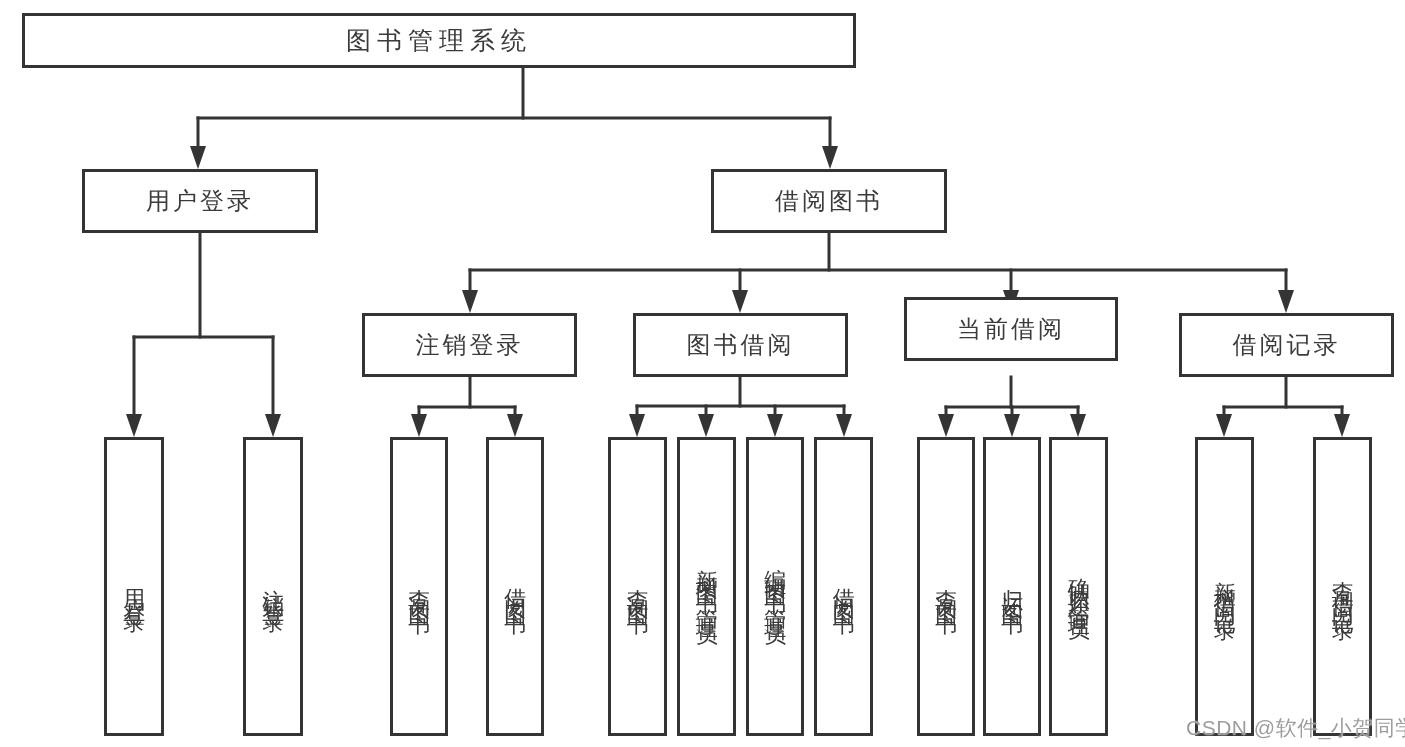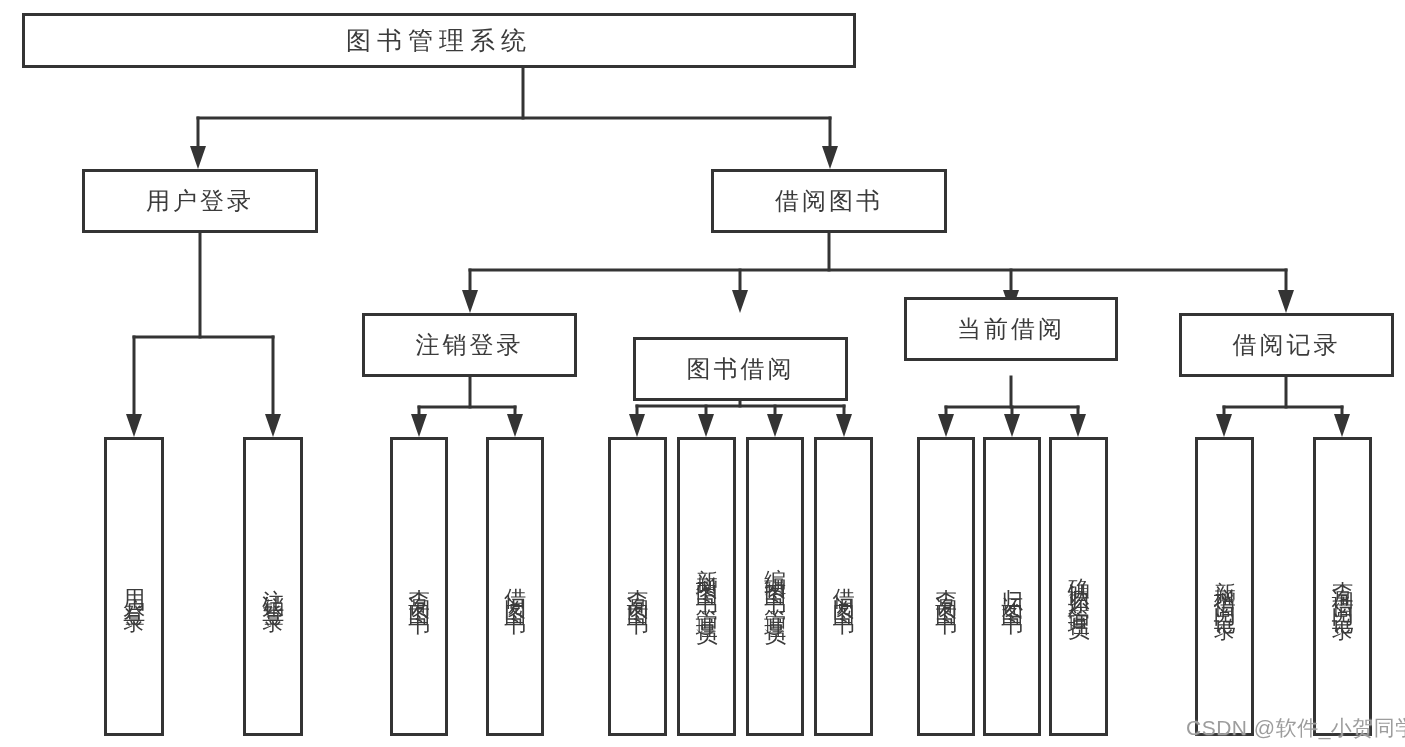--- a/index.html
+++ b/index.html
@@ -149,21 +149,21 @@
   <div class="node" style="left:82px; top:169px; width:236px; height:64px;">
     <span class="h-label">用户登录</span>
   </div>
   <div class="node" style="left:711px; top:169px; width:236px; height:64px;">
     <span class="h-label">借阅图书</span>
   </div>
 
   <div class="node" style="left:362px; top:313px; width:215px; height:64px;">
     <span class="h-label">注销登录</span>
   </div>
-  <div class="node" style="left:633px; top:313px; width:215px; height:64px;margin-top:24px;">
+  <div class="node" style="left:633px; top:313px; width:215px; height:64px;">
     <span class="h-label">图书借阅</span>
   </div>
   <div class="node" style="left:904px; top:297px; width:214px; height:64px;">
     <span class="h-label">当前借阅</span>
   </div>
   <div class="node" style="left:1179px; top:313px; width:215px; height:64px;">
     <span class="h-label">借阅记录</span>
   </div>
 
   <div class="node" style="left:104px; top:437px; width:60px; height:299px;">

